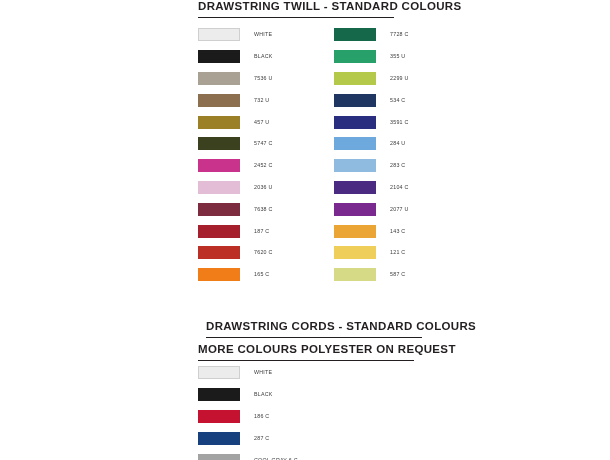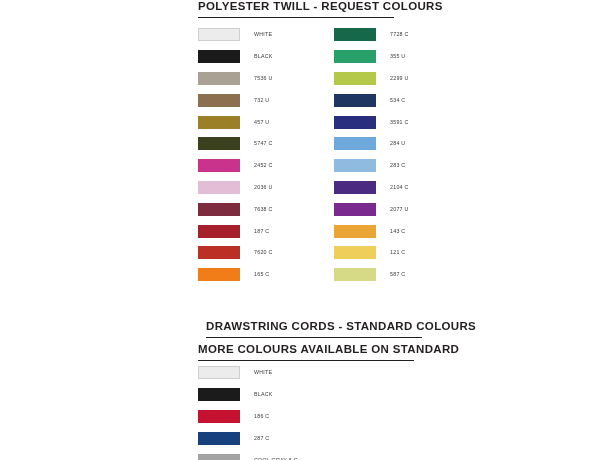--- a/index.html
+++ b/index.html
@@ -77,21 +77,21 @@
   .cords .chip-label {
     margin-left: 14px;
   }
 </style>
 </head>
 <body>
 
 <div class="sheet">
 
   <div class="section" style="left:198px; top:0px; width:196px;">
-    <div class="section-title">POLYESTER TWILL - REQUEST COLOURS</div>
+    <div class="section-title">DRAWSTRING TWILL - STANDARD COLOURS</div>
     <div class="rule"></div>
   </div>
 
   <div class="swatch-grid" style="left:198px; top:24px; width:280px; height:262px;">
 
     <div class="swatch-col" id="pt-left" style="left:0px;">
         <div class="swatch-row" style="height: 21.8px;">
           <div class="chip outlined" style="background: rgb(236, 236, 237);"></div>
           <div class="chip-label">WHITE</div>
         </div>
@@ -192,21 +192,21 @@
         </div>
       </div>
   </div>
 
   <div class="section" style="left:206px; top:320px; width:216px;">
     <div class="section-title">DRAWSTRING CORDS - STANDARD COLOURS</div>
     <div class="rule"></div>
   </div>
 
   <div class="section" style="left:198px; top:343px; width:216px;">
-    <div class="section-title">MORE COLOURS AVAILABLE ON STANDARD</div>
+    <div class="section-title">MORE COLOURS POLYESTER ON REQUEST</div>
     <div class="rule"></div>
   </div>
 
   <div class="swatch-grid cords" style="left:198px; top:362px; width:200px; height:100px;">
     <div class="swatch-col" id="dc-col" style="left:0px;">
         <div class="swatch-row" style="height: 21.8px;">
           <div class="chip outlined" style="background: rgb(236, 236, 237);"></div>
           <div class="chip-label">WHITE</div>
         </div>
         <div class="swatch-row" style="height: 21.8px;">

